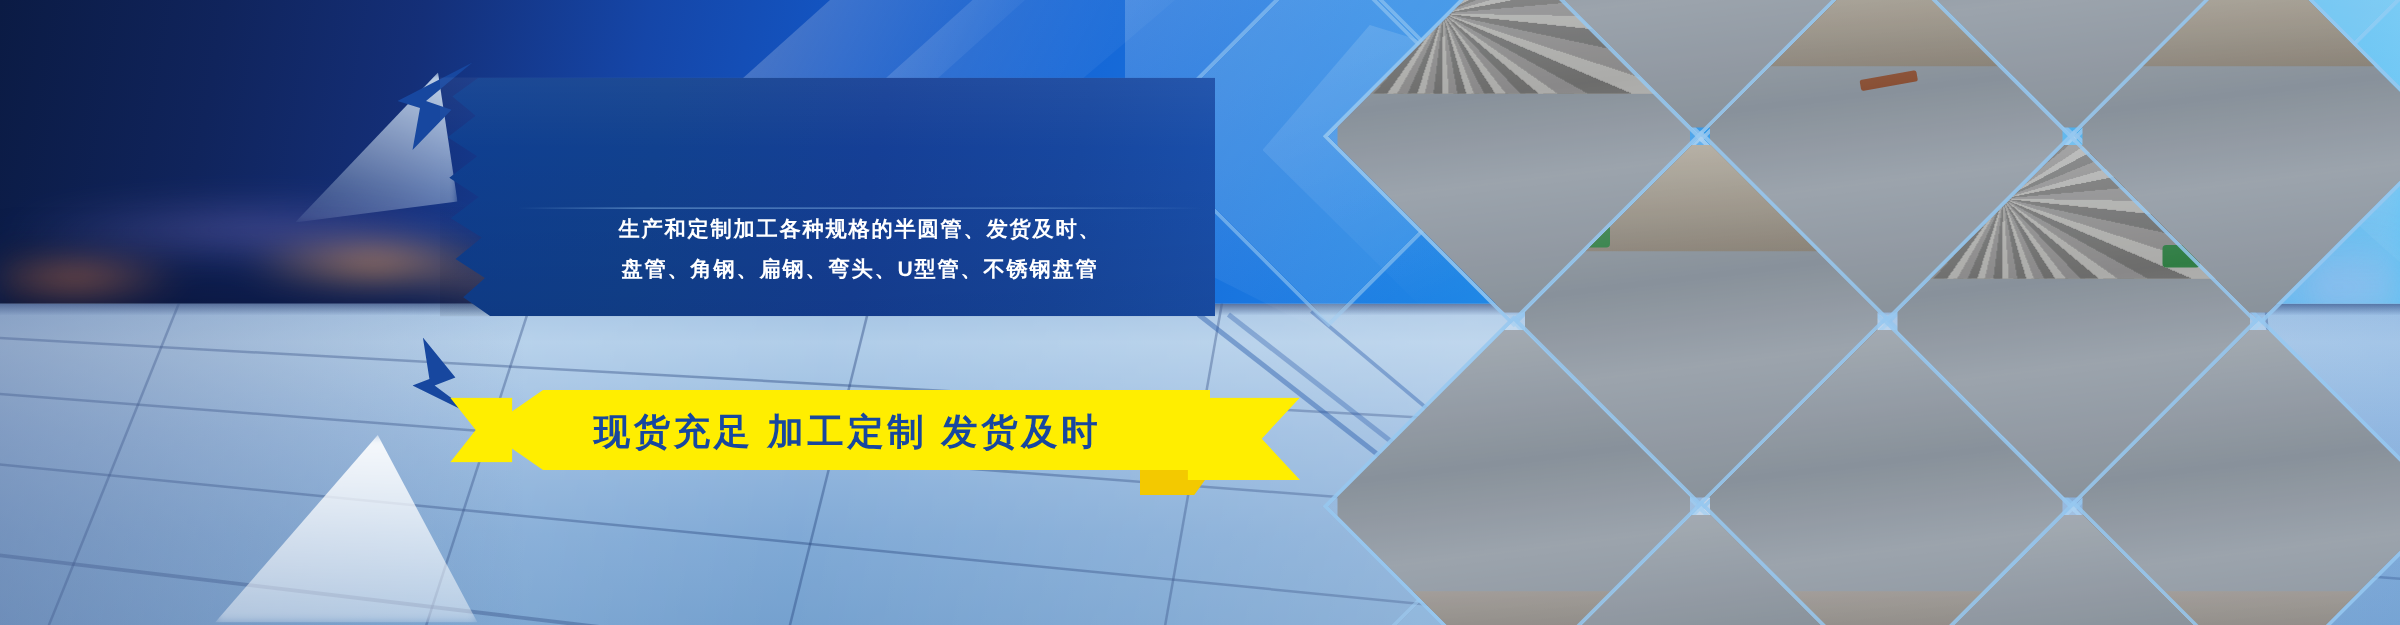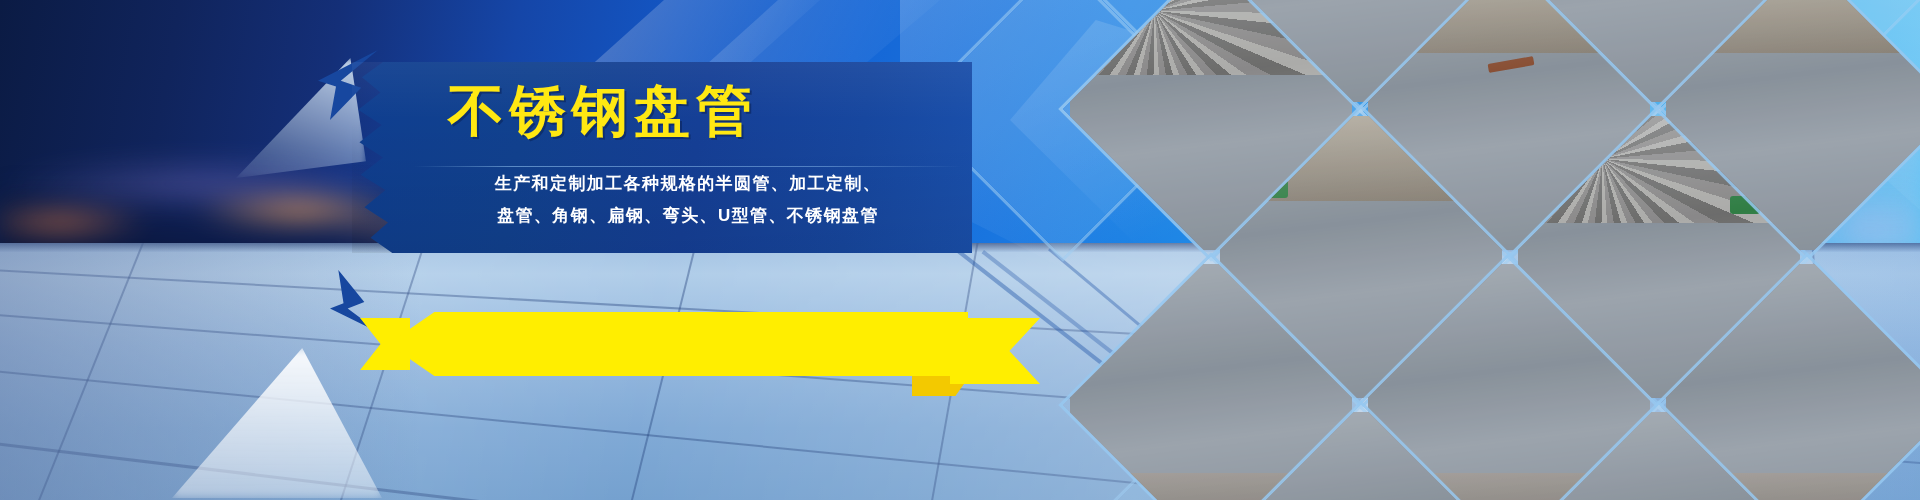--- a/index.html
+++ b/index.html
@@ -416,26 +416,26 @@
     </div>
   </div>
 
   <div id="tailArrow"></div>
   <div id="tailArrow2"></div>
 
   <div id="panel">
     <div class="panelShape"></div>
     <div class="panelShade"></div>
     <div class="panelDivider"></div>
-    <div id="title">不锈钢盘管</div>
-    <div class="sub" id="sub1">生产和定制加工各种规格的半圆管、加工定制、</div>
+    <div class="sub" id="sub1">生产和定制加工各种规格的半圆管、发货及时、</div>
     <div class="sub" id="sub2">盘管、角钢、扁钢、弯头、U型管、不锈钢盘管</div>
   </div>
 
   <div id="ribbon">
     <div class="ribFoldR"></div>
     <div class="ribFoldL"></div>
     <div class="ribTailL"></div>
     <div class="ribTailR"></div>
     <div class="ribBody"></div>
+    <div id="ribbonText">现货充足  加工定制  发货及时</div>
   </div>
 
 </div>
 
 </body></html>

